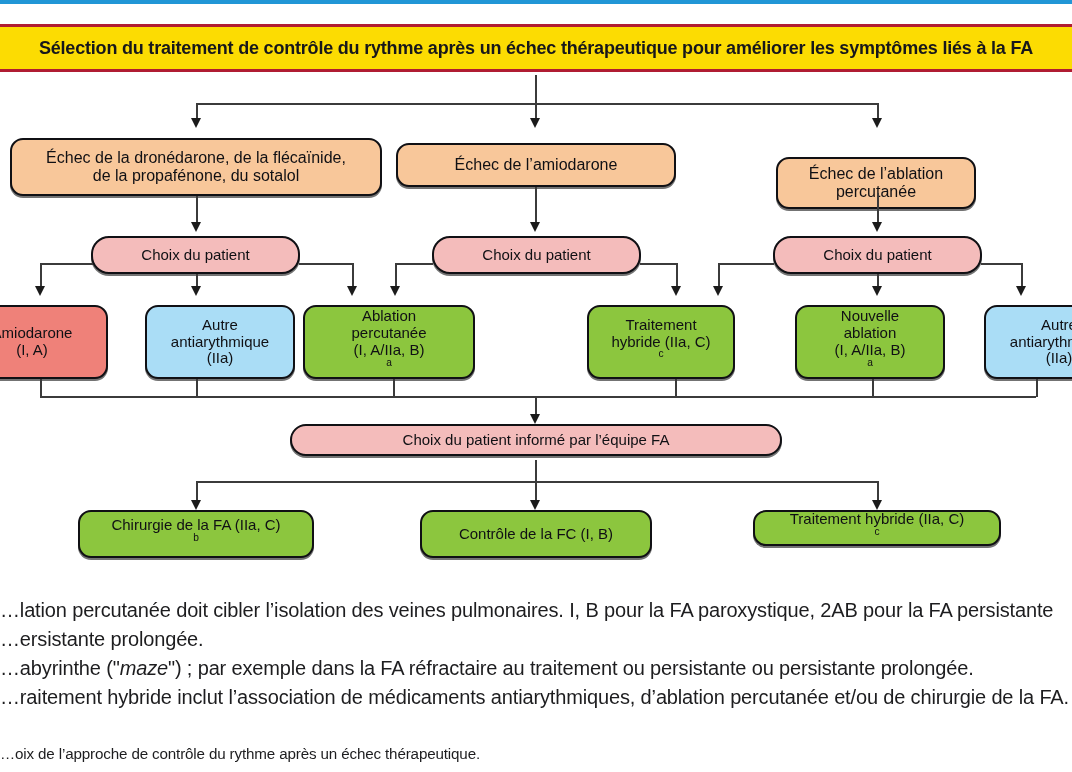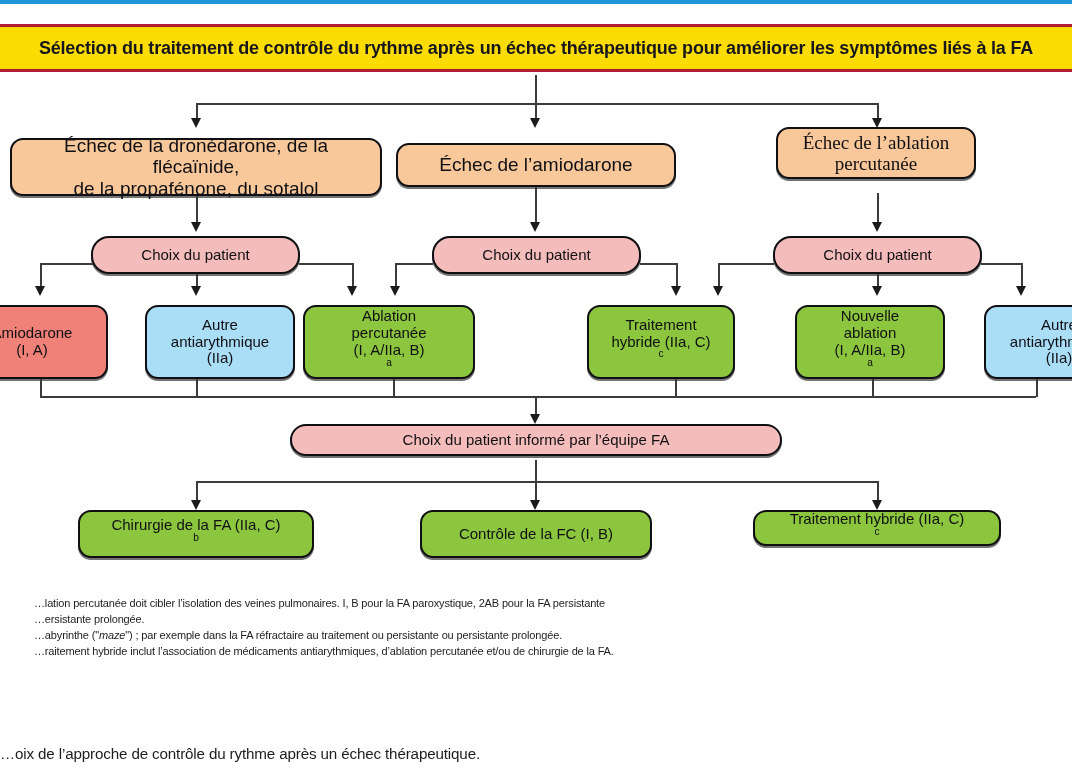--- a/index.html
+++ b/index.html
@@ -35,39 +35,39 @@
     line-height:1.12;
     box-shadow:0 2px 0 rgba(0,0,0,0.55);
   }
   .node span{display:block;padding:0 6px;}
   .n-orange{background:#f8c79a;}
   .n-pink{background:#f4bcbb;border-radius:18px;}
   .n-green{background:#8cc63e;}
   .n-blue{background:#aaddf6;margin-left:23px;}
   .n-red{background:#ef8179;}
 
-  .f16{font-size:19px;}
+  .f16{font-size:16px;}
   .f15{font-size:15px;}
   sup{font-size:0.68em;vertical-align:super;line-height:0;}
 
   
   .ln{position:absolute;background:#3b3b3b;}
   .lv{width:1.6px;}
   .lh{height:1.6px;}
   .arrow{
     position:absolute;width:0;height:0;
     border-left:5.5px solid transparent;border-right:5.5px solid transparent;
     border-top:10px solid #1b1b1b;
   }
 
   
   .notes{position:absolute;left:0;top:596px;width:1072px;}
   .note{
-    font-size:11px;color:#1d1d1f;line-height:1.45;
-    white-space:nowrap;letter-spacing:-0.15px;margin-left:34px;
+    font-size:20px;color:#1d1d1f;line-height:1.45;
+    white-space:nowrap;letter-spacing:-0.15px;
   }
   .note i{font-style:italic;}
   .caption{
     position:absolute;left:0;top:745px;width:1072px;
     font-size:15.2px;color:#1d1d1f;white-space:nowrap;letter-spacing:-0.15px;
   }
 </style>
 </head>
 <body>
 
@@ -92,21 +92,21 @@
     <span>
       <span>Échec de la dronédarone, de la flécaïnide,</span>
       <span>de la propafénone, du sotalol</span>
     </span>
   </div>
 
   <div class="node n-orange f16" style="left:396px;top:143px;width:280px;height:44px;">
     <span>Échec de l’amiodarone</span>
   </div>
 
-  <div class="node n-orange f16" style="left:776px;top:127px;width:200px;height:52px;font-family:Liberation Serif, serif;">
+  <div class="node n-orange f16" style="left:776px;top:157px;width:200px;height:52px;">
     <span>
       <span>Échec de l’ablation</span>
       <span>percutanée</span>
     </span>
   </div>
 
   <div class="ln lv" style="left:196px;top:196px;height:27px;"></div>
   <div class="arrow" style="left:191px;top:222px;"></div>
   <div class="ln lv" style="left:535px;top:187px;height:36px;"></div>
   <div class="arrow" style="left:530px;top:222px;"></div>

